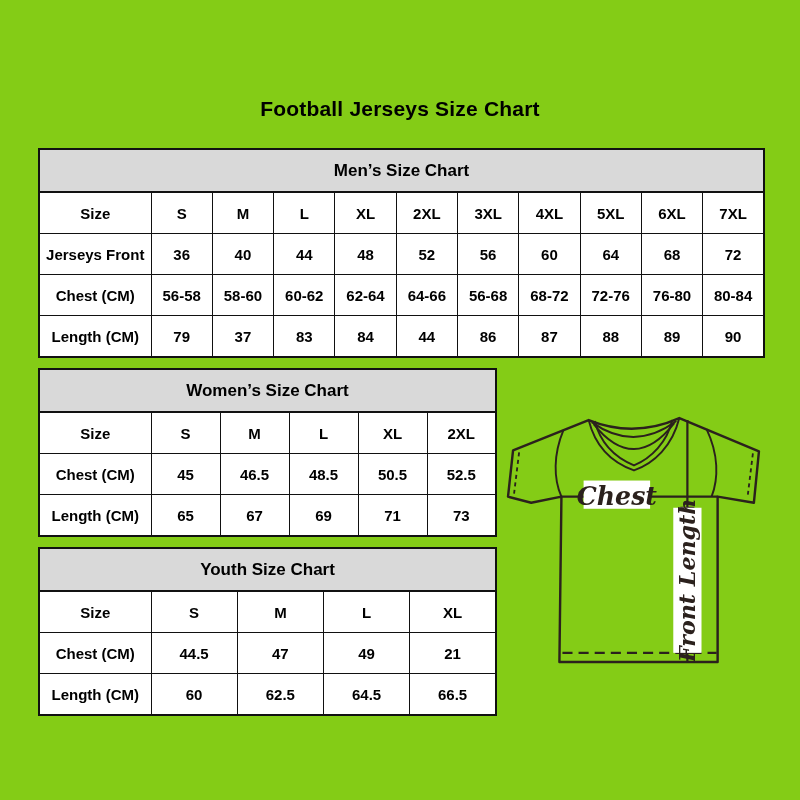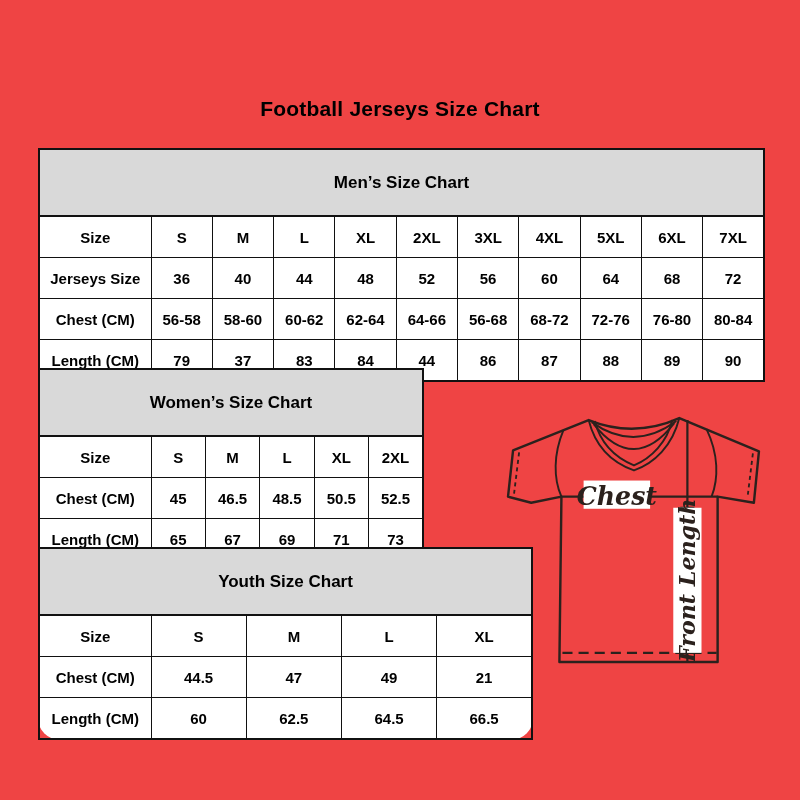--- a/index.html
+++ b/index.html
@@ -1,34 +1,34 @@
 <!DOCTYPE html>
 <html><head>
 <meta charset="utf-8">
 <style>
   html,body{margin:0;padding:0;background:#fff;}
   .canvas{
-    position:relative;width:800px;height:800px;background:#ef4444;overflow:hidden;
+    position:relative;width:800px;height:800px;background:#84cc16;overflow:hidden;
     font-family:"Liberation Sans",sans-serif;color:#000;text-decoration:underline;
   }
   .title{
     position:absolute;top:97px;left:0;width:800px;margin:0;
     text-align:center;font-size:21px;font-weight:bold;letter-spacing:0.2px;
   }
   table.size-table{
     position:absolute;border-collapse:collapse;table-layout:fixed;
     background:#fff;font-weight:bold;font-size:15px;
     border:2px solid #111;
   }
   #men-table{left:38px;top:148px;width:727px;}
-  #women-table{left:38px;top:368px;width:386px;}
-  #youth-table{left:38px;top:547px;width:495px;border-radius:22px;}
+  #women-table{left:38px;top:368px;width:459px;}
+  #youth-table{left:38px;top:547px;width:459px;}
   .size-table th.tbl-header{
     background:#d9d9d9;border:2px solid #111;height:41px;
-    font-size:17px;font-weight:bold;text-align:center;vertical-align:middle;padding:12px;
+    font-size:17px;font-weight:bold;text-align:center;vertical-align:middle;padding:0;
   }
   .size-table td{
     border:1.5px solid #111;height:40px;text-align:center;vertical-align:middle;
     padding:0;white-space:nowrap;
   }
   col.label-col{width:112px;}
   .jersey-wrap{position:absolute;left:505px;top:414px;width:262px;height:252px;}
   .jersey-line{stroke:#2b211d;fill:none;}
   .measure-label{
     font-family:"DejaVu Serif",serif;font-style:italic;font-weight:bold;fill:#2b211d;
@@ -59,21 +59,21 @@
           <td>L</td>
           <td>XL</td>
           <td>2XL</td>
           <td>3XL</td>
           <td>4XL</td>
           <td>5XL</td>
           <td>6XL</td>
           <td>7XL</td>
         </tr>
         <tr>
-          <td>Jerseys Size</td>
+          <td>Jerseys Front</td>
           <td>36</td>
           <td>40</td>
           <td>44</td>
           <td>48</td>
           <td>52</td>
           <td>56</td>
           <td>60</td>
           <td>64</td>
           <td>68</td>
           <td>72</td>

